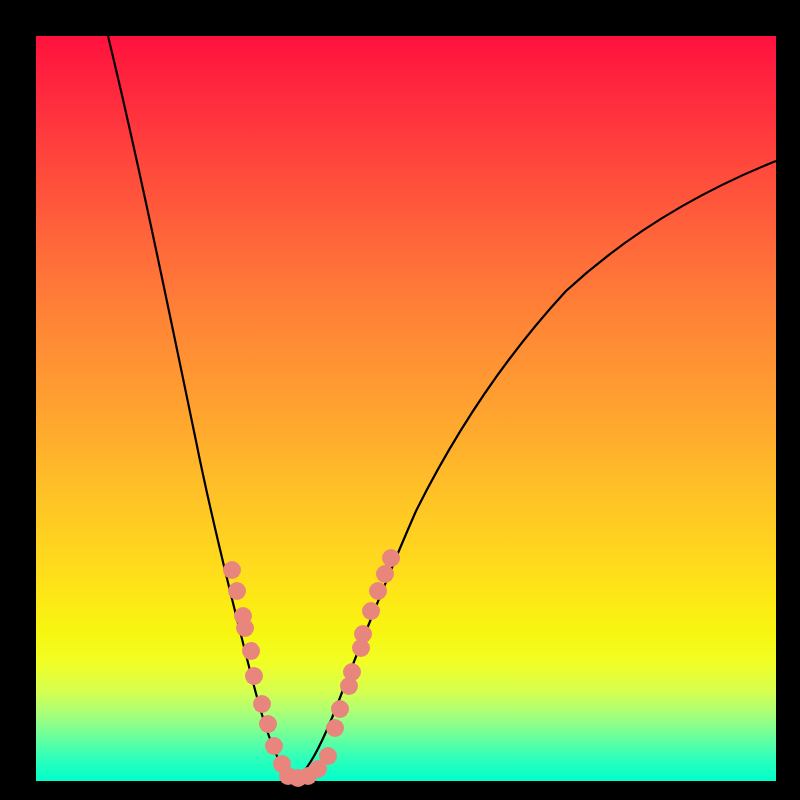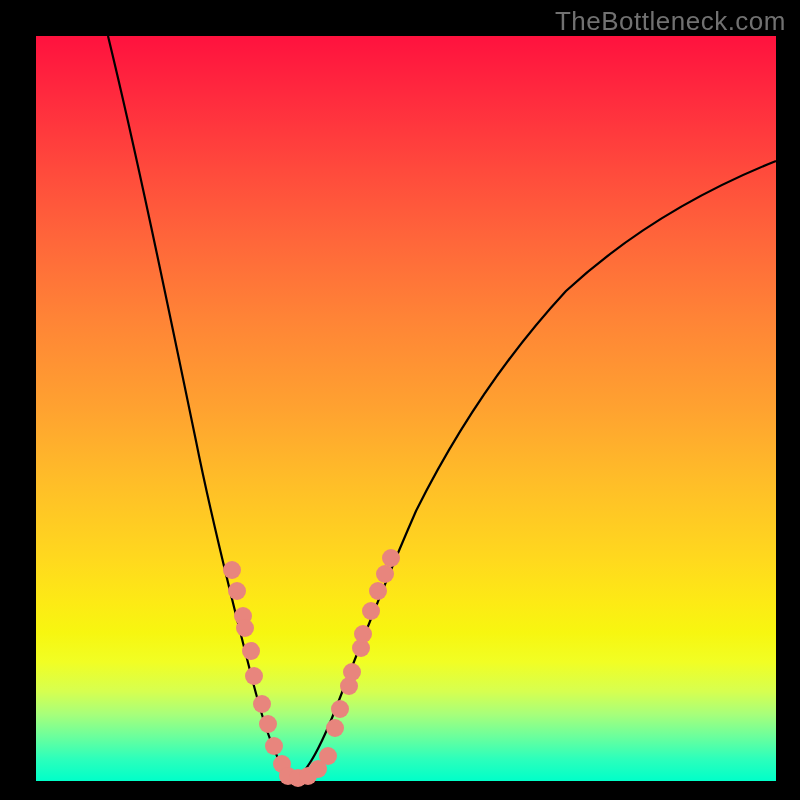--- a/index.html
+++ b/index.html
@@ -69,21 +69,20 @@
   }
   .marker {
     fill: #e8857d;
     stroke: none;
   }
 </style>
 </head>
 <body>
 
 <div class="frame">
-  <div class="watermark">TheBottleneck.com</div>
 
   <div class="plot-area">
     <svg class="curves" viewBox="0 0 740 745">
 
       <path class="curve-path" d="M 72 0
            C 100 115, 130 260, 160 405
            C 178 495, 200 580, 218 650
            C 232 704, 245 735, 257 744"></path>
 
       <path class="curve-path" d="M 257 744

